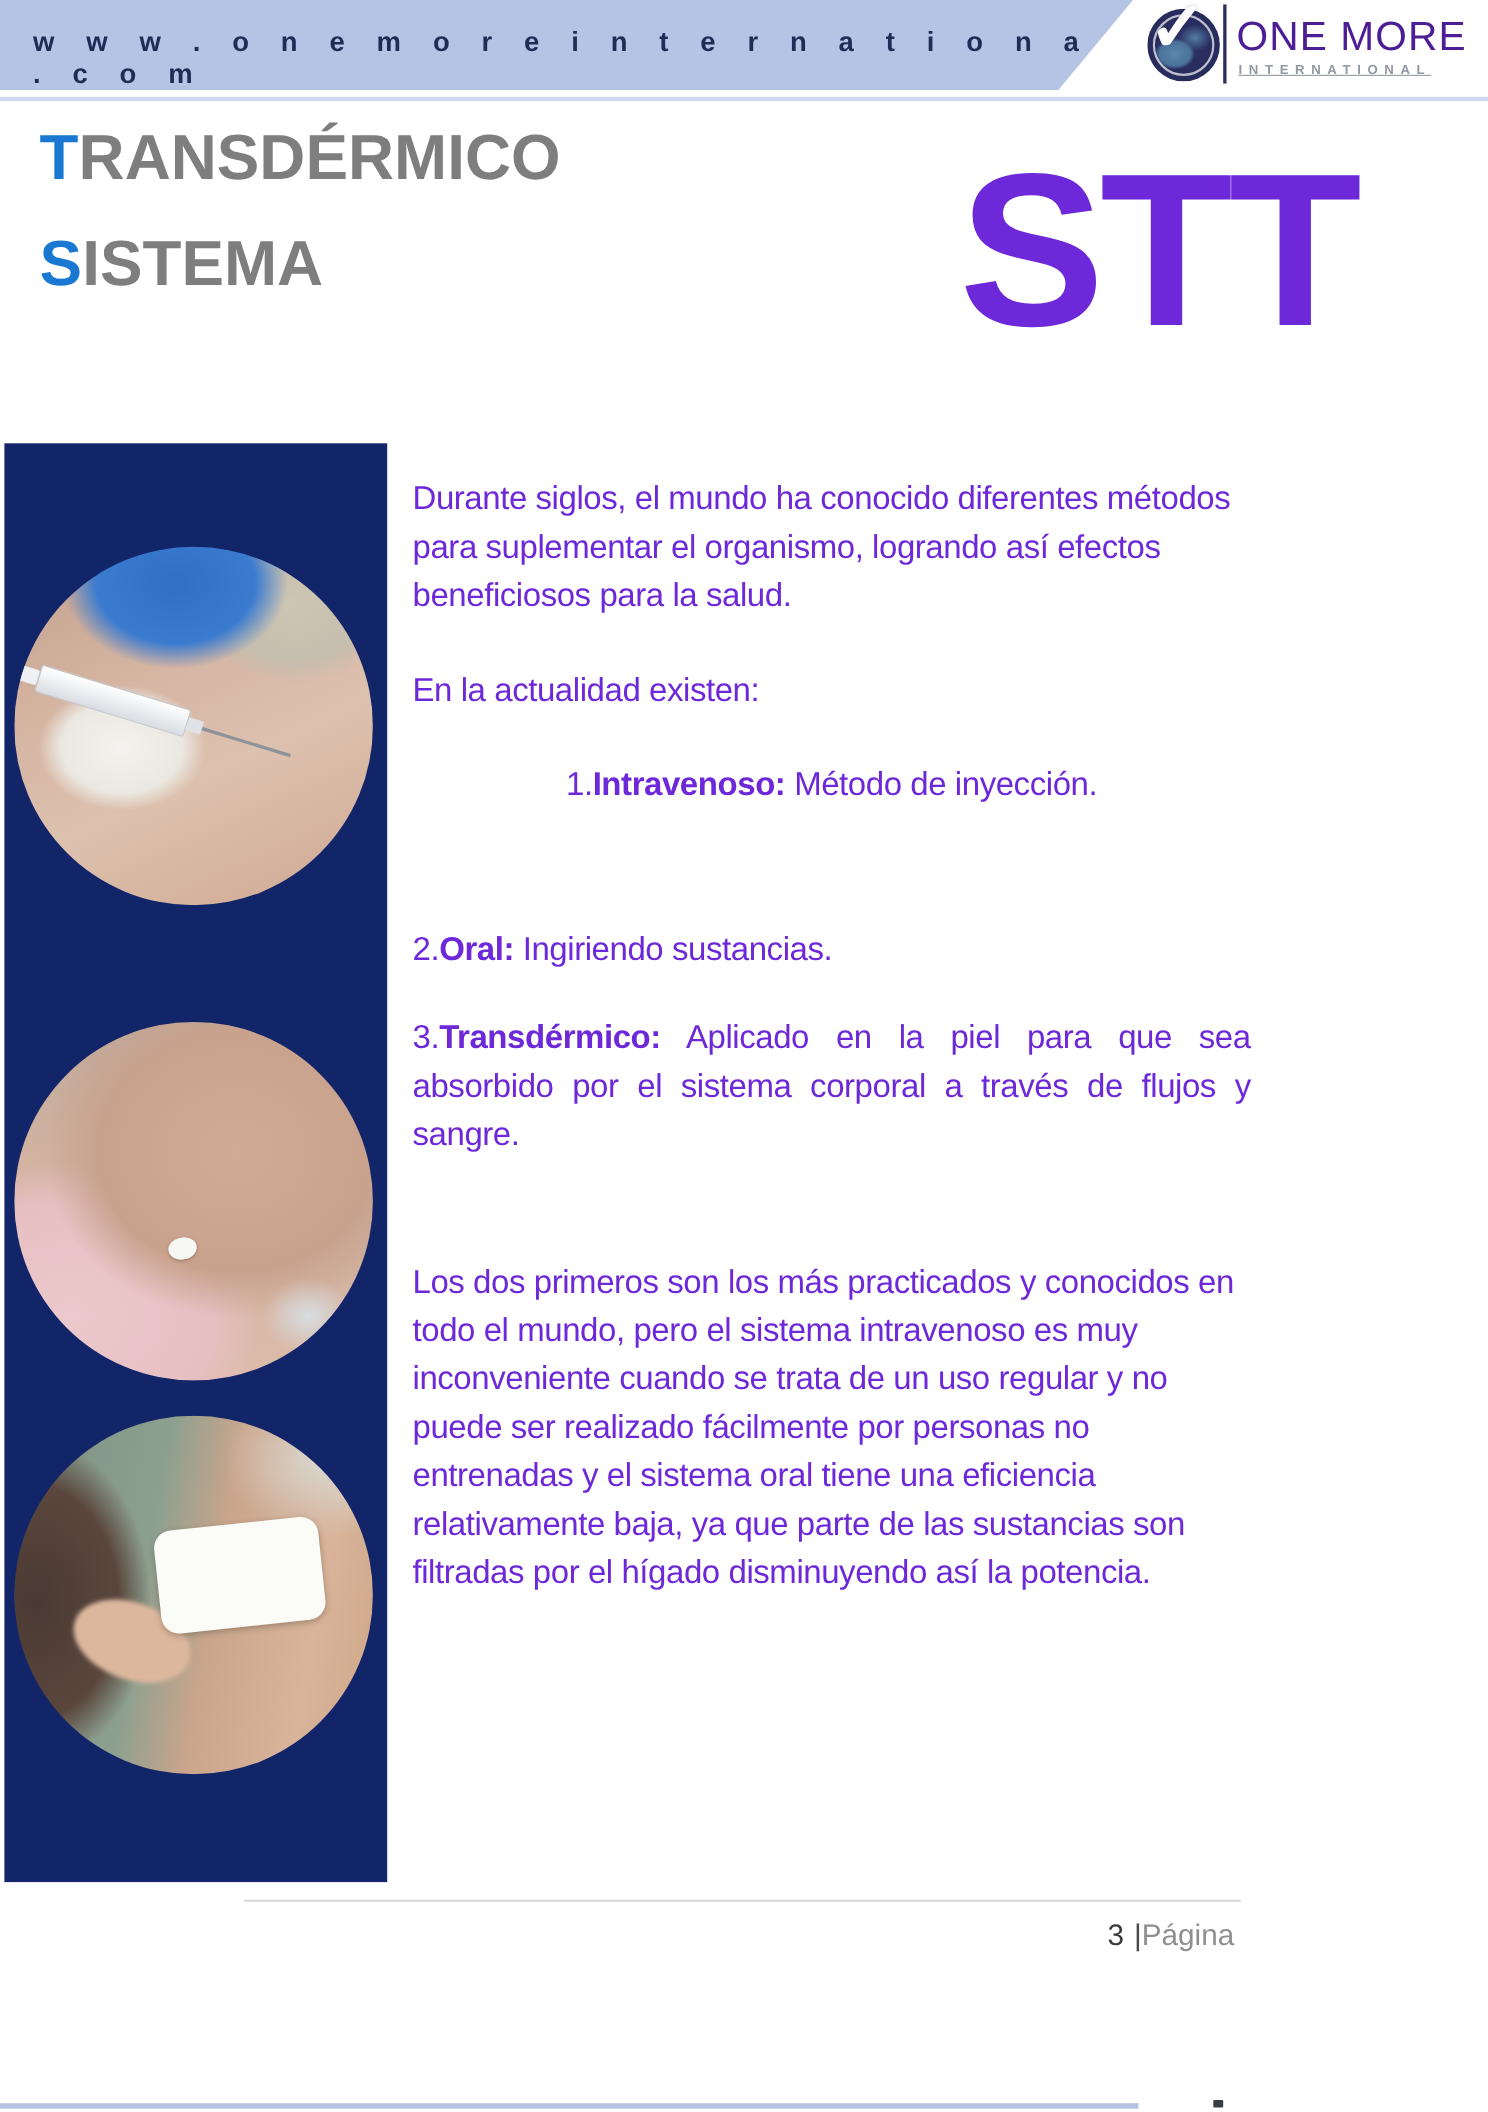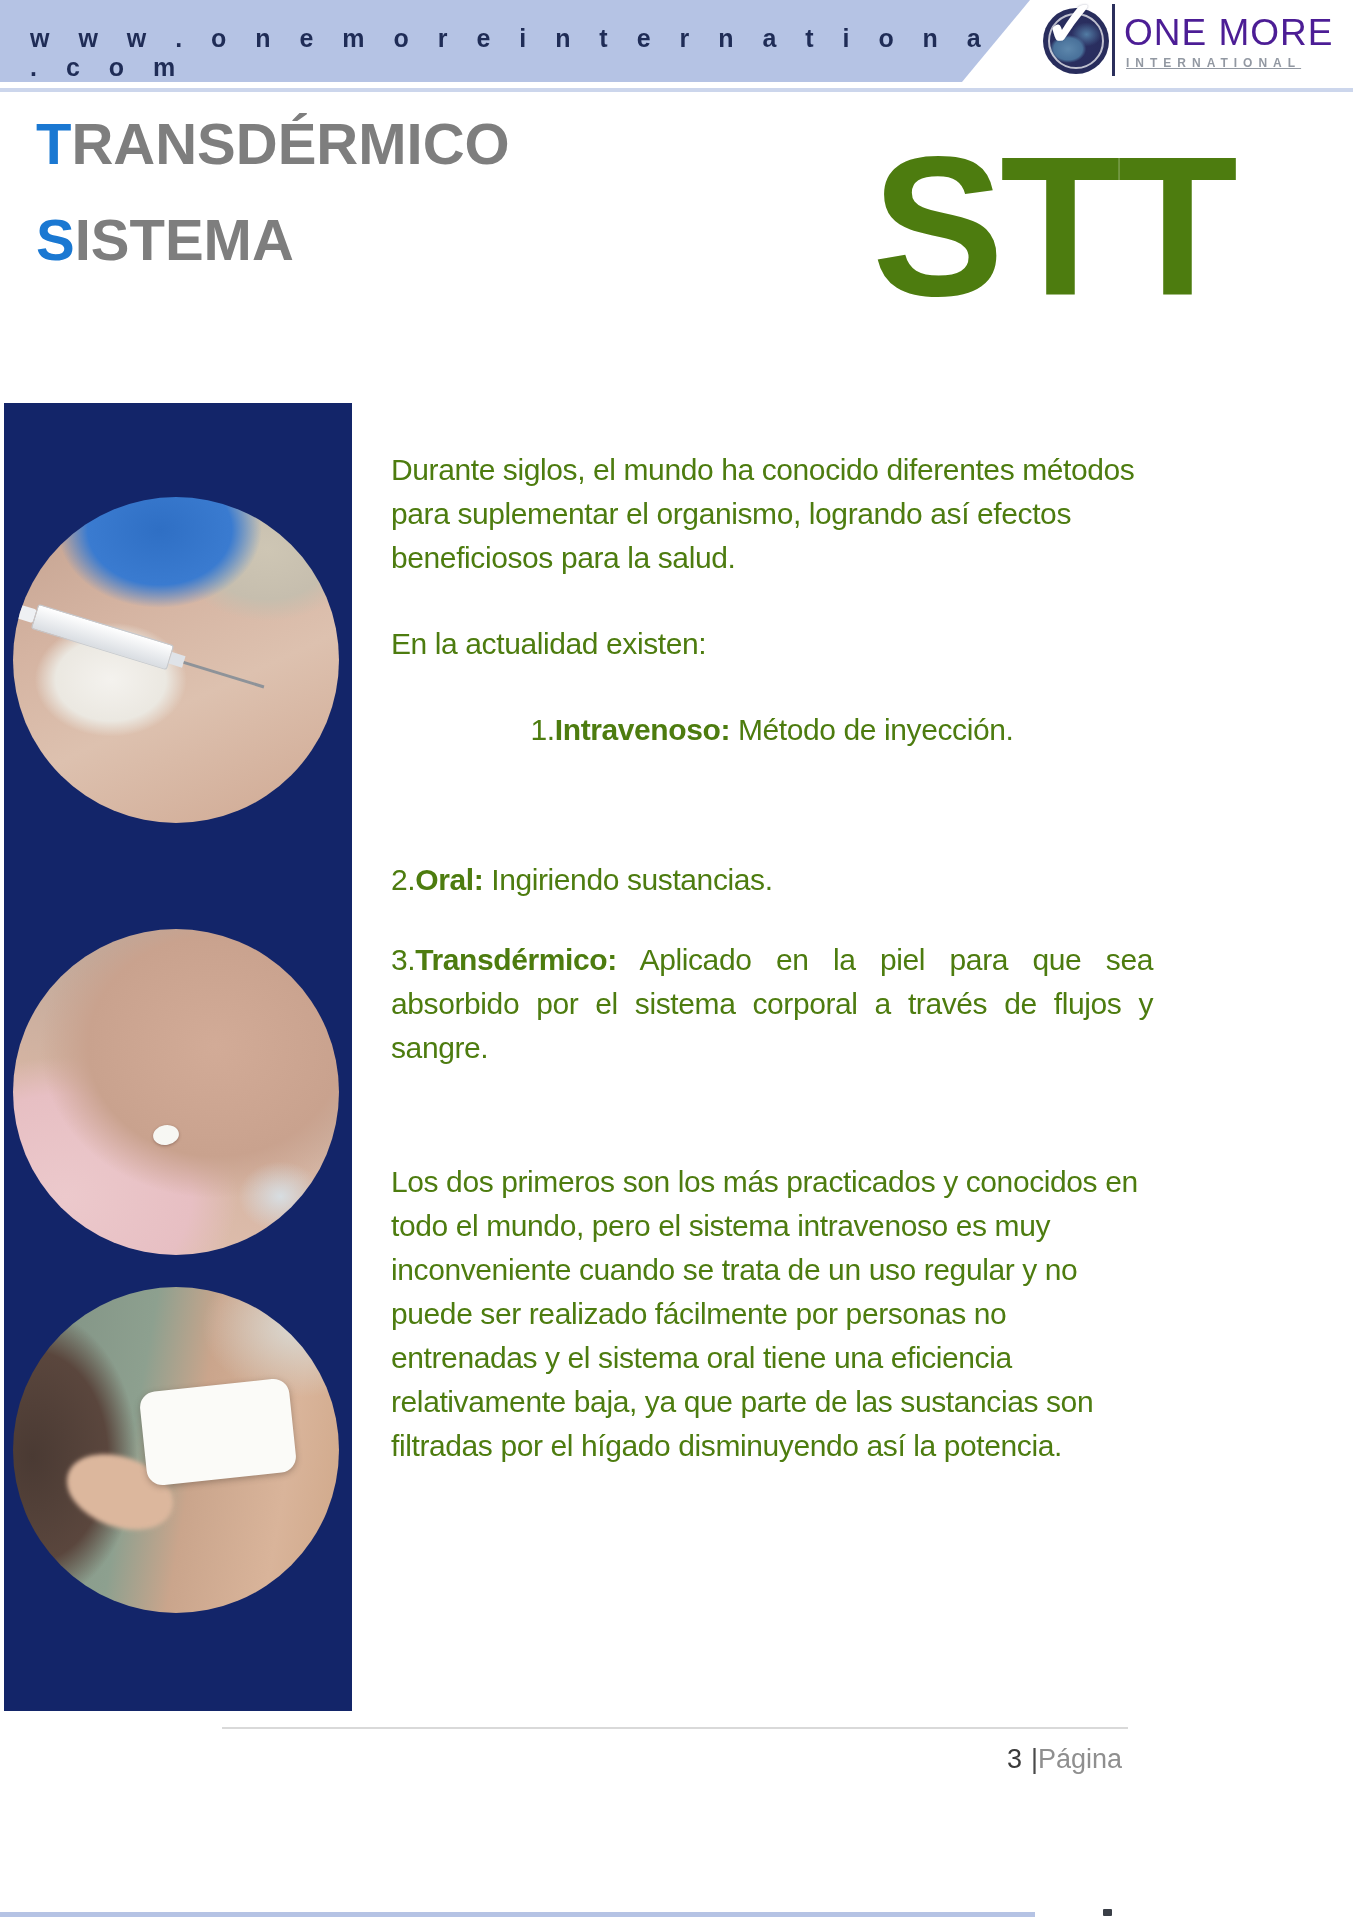--- a/index.html
+++ b/index.html
@@ -48,21 +48,21 @@
   .logo-sub{
     position:absolute;left:86px;top:52px;
     font-size:12px;font-weight:bold;color:#9298a2;letter-spacing:6px;white-space:nowrap;text-decoration:underline;
   }
   
   .title{position:absolute;left:36px;top:96px;margin:0;font-size:58px;line-height:96px;font-weight:bold;letter-spacing:0px;}
   .title .t-first{color:#1a78d2;}
   .title .t-rest{color:#7e7e7e;}
   .stt{
     position:absolute;left:872px;top:128px;
-    font-size:198px;line-height:1;font-weight:bold;color:#4d7c0f;letter-spacing:-4px;
+    font-size:198px;line-height:1;font-weight:bold;color:#6d28d9;letter-spacing:-4px;
   }
   
   .sidebar{position:absolute;left:4px;top:403px;width:348px;height:1308px;background:#132569;}
   .photo{position:absolute;left:9px;width:326px;height:326px;border-radius:50%;overflow:hidden;}
   .photo1{top:94px;
     background:
       radial-gradient(150px 115px at 45% 10%, #2f6fc4 0%, #3a7bd0 48%, rgba(58,123,208,0) 68%),
       radial-gradient(130px 100px at 78% 16%, #cec6b4 0%, #c6beae 50%, rgba(198,190,174,0) 72%),
       radial-gradient(100px 75px at 30% 56%, #f4f2ee 0%, #ebe8e1 55%, rgba(235,232,225,0) 76%),
       linear-gradient(155deg, #c2a08e 0%, #d5b4a2 35%, #ddc1af 60%, #cfa892 100%);
@@ -92,22 +92,22 @@
   .patch{
     position:absolute;left:40%;top:30%;width:150px;height:94px;border-radius:16px;
     background:#fbfbf8;box-shadow:0 2px 6px rgba(60,50,40,.35);transform:rotate(-6deg);
   }
   .fingers{
     position:absolute;left:16%;top:52%;width:110px;height:70px;border-radius:50%;
     background:#dcb79d;filter:blur(2px);transform:rotate(20deg);
   }
   
   .para,.item{
-    position:absolute;left:375px;width:762px;margin:16px;
-    font-size:30px;line-height:44px;color:#4d7c0f;letter-spacing:-0.4px;
+    position:absolute;left:375px;width:762px;margin:0;
+    font-size:30px;line-height:44px;color:#6d28d9;letter-spacing:-0.4px;
   }
   .p1{top:432px;}
   .p2{top:606px;}
   .i1{top:692px;text-align:center;}
   .i2{top:842px;}
   .i3{top:922px;text-align:justify;}
   .p3{top:1144px;}
   .item b{font-weight:bold;}
   
   .footer-rule{position:absolute;left:222px;top:1727px;width:906px;height:2px;background:#d9d9d9;}

